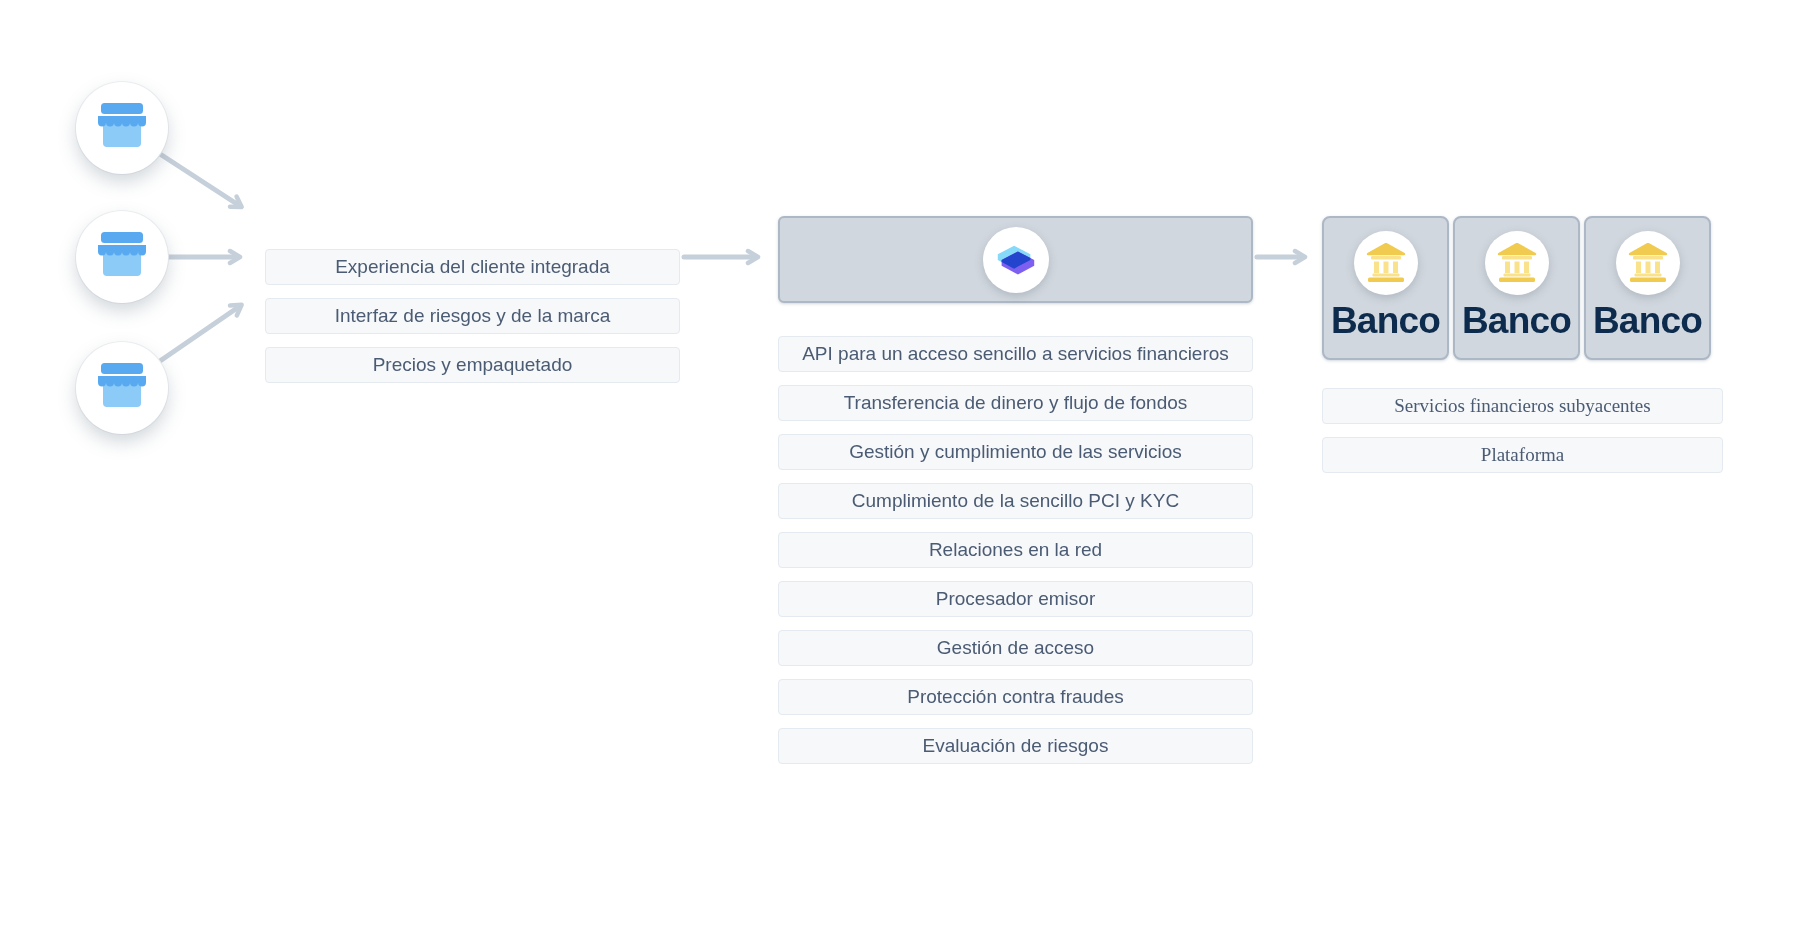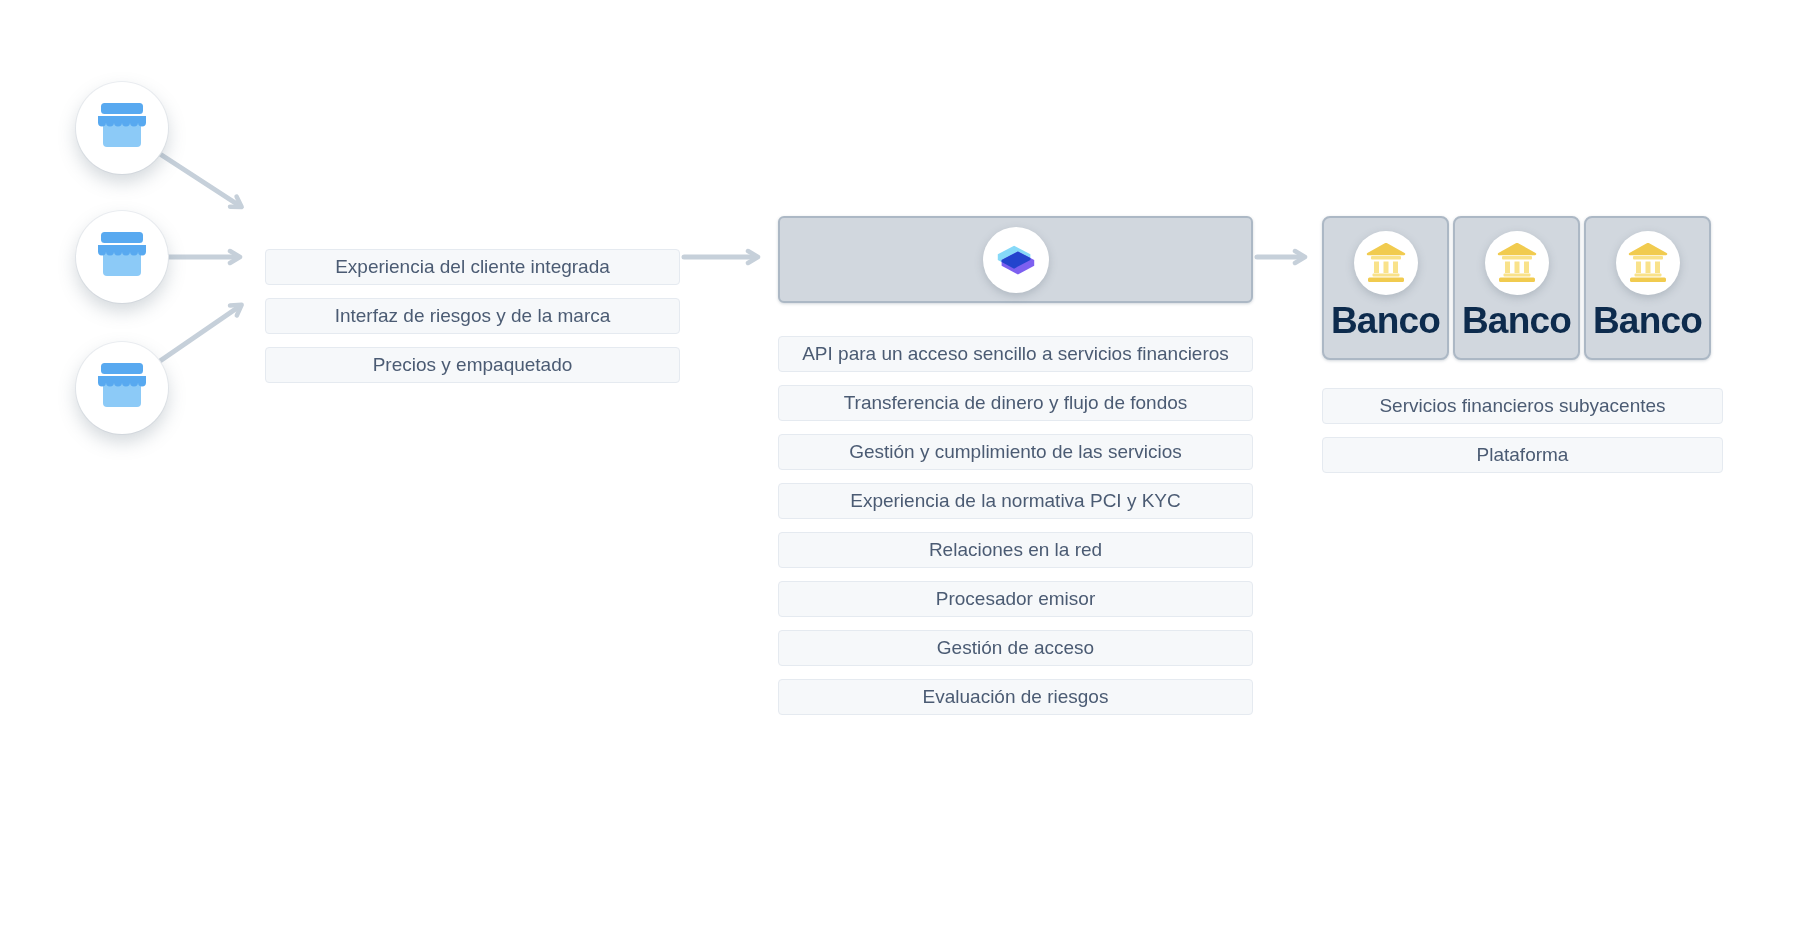--- a/index.html
+++ b/index.html
@@ -30,21 +30,21 @@
   .item{height:36px;background:#f6f8fa;border:1.5px solid #e5eaf0;border-radius:4px;
     display:flex;align-items:center;justify-content:center;box-sizing:border-box;
     font-size:19px;color:#4b5b73;white-space:nowrap;}
 
   .bank-row{display:flex;gap:4px;}
   .bank-card{width:127px;height:144px;background:#d1d7de;border:2px solid #acb8c5;border-radius:8px;
     box-sizing:border-box;display:flex;flex-direction:column;align-items:center;padding-top:13px;
     box-shadow:0 1px 3px rgba(70,90,110,.25);}
   .bank-card .icon-circle{width:64px;height:64px;}
   .bank-label{font-size:37px;font-weight:700;color:#0d2b4d;letter-spacing:-0.8px;margin-top:5px;}
-  .col-banks .items{margin-top:28px;}
+  .col-banks .items{margin-top:28px;font-family:Liberation Serif, serif;}
 </style>
 </head>
 <body>
 
 <div class="canvas">
 
   <svg class="arrows" xmlns="http://www.w3.org/2000/svg">
     <defs>
       <marker id="ah" viewBox="0 0 18 18" refX="11" refY="9" markerWidth="18" markerHeight="18" orient="auto" markerUnits="userSpaceOnUse">
         <path d="M3 3 L13 9 L3 15" fill="none" stroke="#c6d0da" stroke-width="4.5" stroke-linecap="round" stroke-linejoin="round"></path>
@@ -102,24 +102,25 @@
           <polygon points="5,18 22,9 39,18 39,24 22,33 5,24" fill="#86d9f8"></polygon>
           <polygon points="9,24 26,15 43,24 43,30 26,39 9,30" fill="#7d60f0"></polygon>
           <polygon points="9,24 26,15 39,22 39,24 22,33 9,26" fill="#2344cd"></polygon>
         </svg>
       </span>
     </div>
     <div class="items">
       <div class="item">API para un acceso sencillo a servicios financieros</div>
       <div class="item">Transferencia de dinero y flujo de fondos</div>
       <div class="item">Gestión y cumplimiento de las servicios</div>
-      <div class="item">Experiencia de la normativa PCI y KYC</div>
+      <div class="item">Cumplimiento de la sencillo PCI y KYC</div>
       <div class="item">Relaciones en la red</div>
       <div class="item">Procesador emisor</div>
       <div class="item">Gestión de acceso</div>
+      <div class="item">Protección contra fraudes</div>
       <div class="item">Evaluación de riesgos</div>
     </div>
   </div>
 
   <div class="col col-banks">
     <div class="bank-row">
       <div class="bank-card">
         <span class="icon-circle">
           <svg width="40" height="40" viewBox="0 0 40 40" xmlns="http://www.w3.org/2000/svg">
             <path d="M20 1 L38 11 H2 Z" fill="#f1cb4f" stroke="#f1cb4f" stroke-width="2.5" stroke-linejoin="round"></path>

